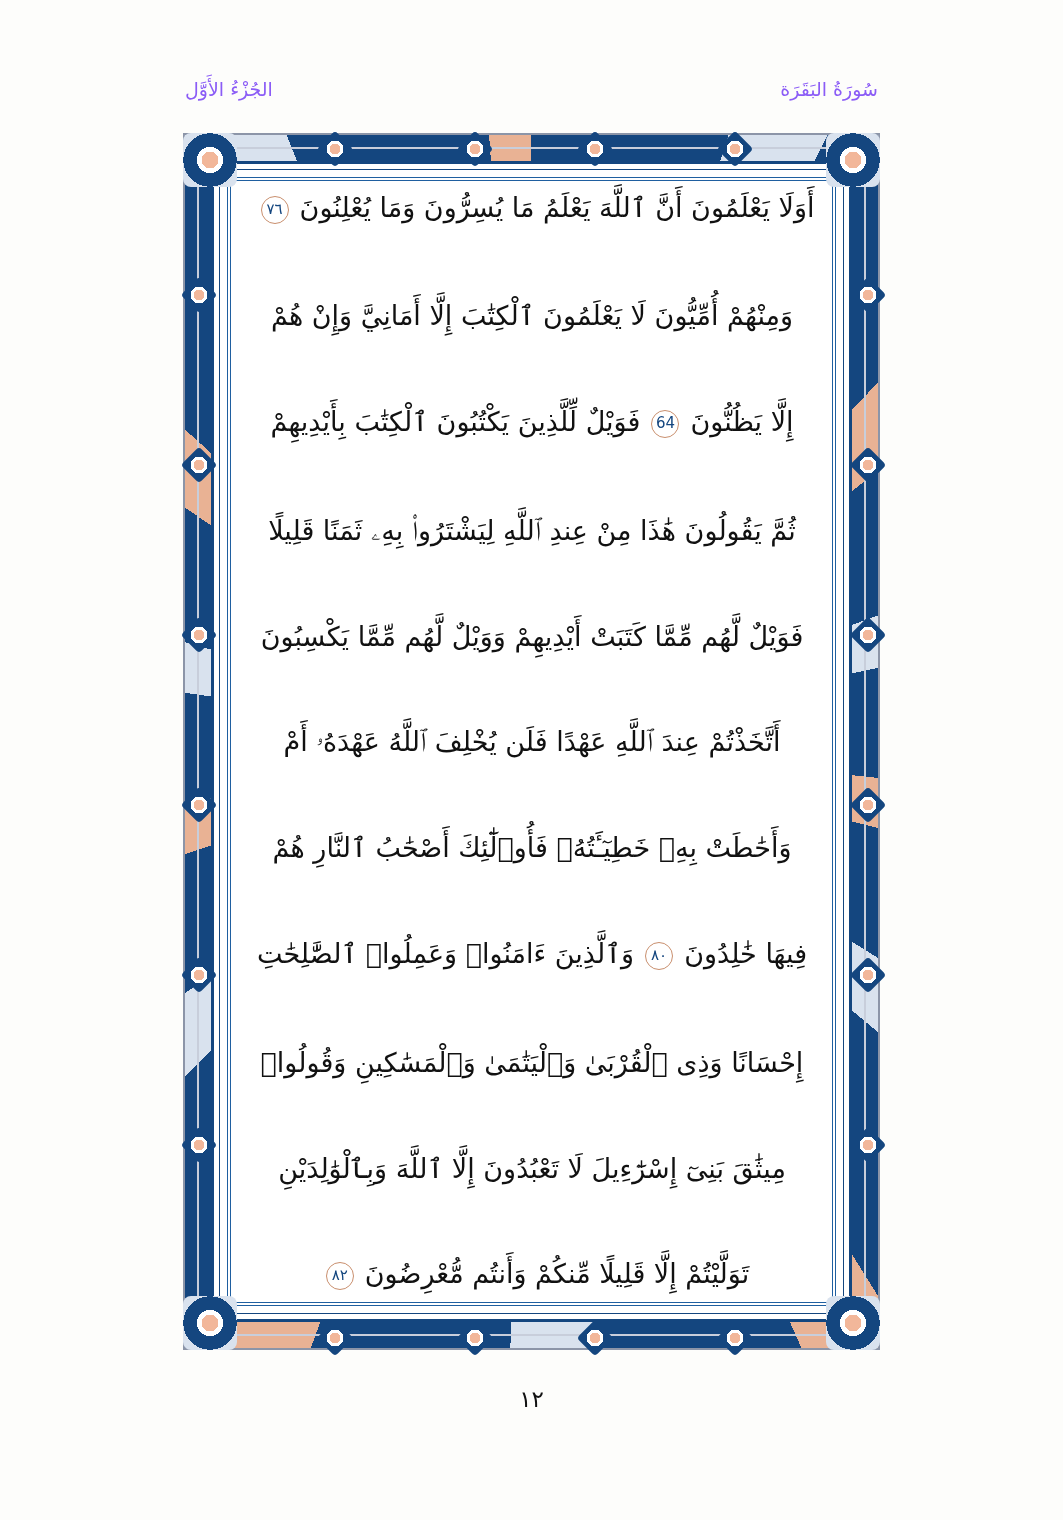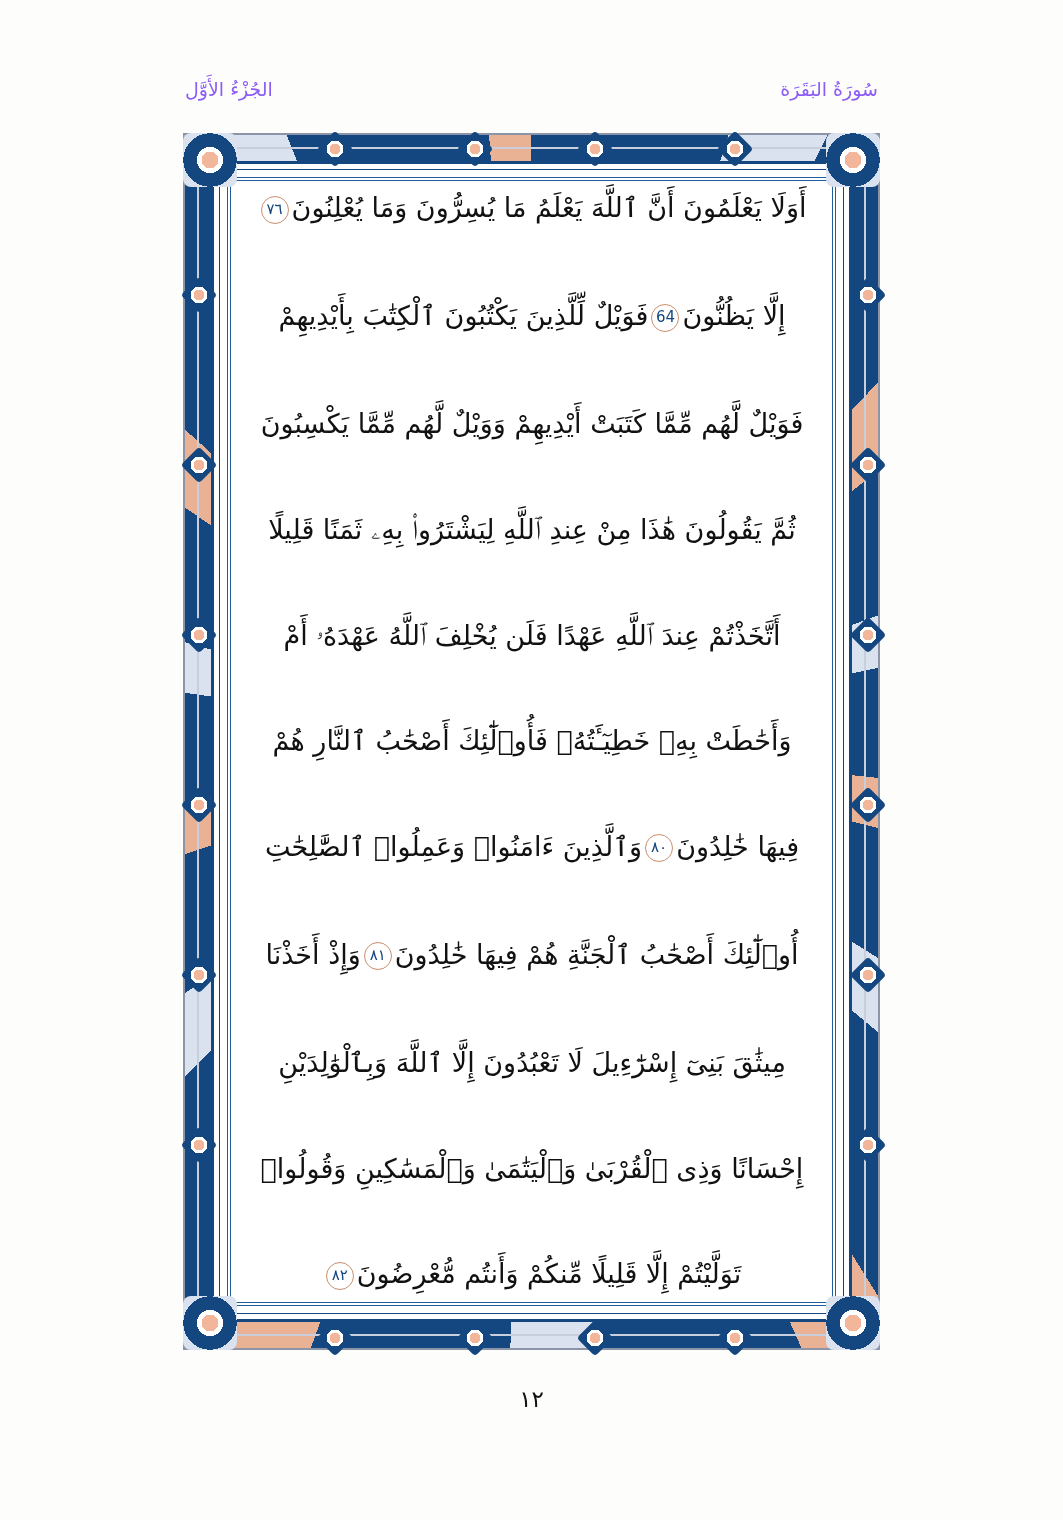--- a/index.html
+++ b/index.html
@@ -148,21 +148,21 @@
     font-size: 15px;
     color: #14467f;
     border: 1.5px solid #c98f6e;
     border-radius: 50%;
     width: 26px;
     height: 26px;
     line-height: 24px;
     text-align: center;
     vertical-align: middle;
     background: #ffffff;
-    margin: 0 3px;
+    margin: 0 11px;
   }
 
   
   .page-number {
     position: absolute;
     top: 1386px;
     left: 0;
     width: 100%;
     text-align: center;
     font-family: "DejaVu Sans", sans-serif;
@@ -212,26 +212,26 @@
     <div class="medallion" style="left:550px;top:14px;"></div>
 
     <div class="medallion" style="left:150px;top:1203px;"></div>
     <div class="medallion" style="left:290px;top:1203px;"></div>
     <div class="medallion" style="left:410px;top:1203px;"></div>
     <div class="medallion" style="left:550px;top:1203px;"></div>
   </div>
 
   <div class="text-area" id="text-area">
       <div class="ayah-line"><span>أَوَلَا يَعْلَمُونَ أَنَّ ٱللَّهَ يَعْلَمُ مَا يُسِرُّونَ وَمَا يُعْلِنُونَ</span><span class="ayah-num">٧٦</span></div>
+      <div class="ayah-line"><span>وَمِنْهُمْ أُمِّيُّونَ لَا يَعْلَمُونَ ٱلْكِتَٰبَ إِلَّا أَمَانِيَّ وَإِنْ هُمْ</span></div>
       <div class="ayah-line"><span>إِلَّا يَظُنُّونَ</span><span class="ayah-num">64</span><span>فَوَيْلٌ لِّلَّذِينَ يَكْتُبُونَ ٱلْكِتَٰبَ بِأَيْدِيهِمْ</span></div>
+      <div class="ayah-line"><span>ثُمَّ يَقُولُونَ هَٰذَا مِنْ عِندِ ٱللَّهِ لِيَشْتَرُوا۟ بِهِۦ ثَمَنًا قَلِيلًا</span></div>
       <div class="ayah-line"><span>فَوَيْلٌ لَّهُم مِّمَّا كَتَبَتْ أَيْدِيهِمْ وَوَيْلٌ لَّهُم مِّمَّا يَكْسِبُونَ</span></div>
-      <div class="ayah-line"><span>ثُمَّ يَقُولُونَ هَٰذَا مِنْ عِندِ ٱللَّهِ لِيَشْتَرُوا۟ بِهِۦ ثَمَنًا قَلِيلًا</span></div>
       <div class="ayah-line"><span>أَتَّخَذْتُمْ عِندَ ٱللَّهِ عَهْدًا فَلَن يُخْلِفَ ٱللَّهُ عَهْدَهُۥ أَمْ</span></div>
       <div class="ayah-line"><span>وَأَحَٰطَتْ بِهِۦ خَطِيٓـَٔتُهُۥ فَأُو۟لَٰٓئِكَ أَصْحَٰبُ ٱلنَّارِ هُمْ</span></div>
       <div class="ayah-line"><span>فِيهَا خَٰلِدُونَ</span><span class="ayah-num">٨٠</span><span>وَٱلَّذِينَ ءَامَنُوا۟ وَعَمِلُوا۟ ٱلصَّٰلِحَٰتِ</span></div>
-      <div class="ayah-line"><span>أُو۟لَٰٓئِكَ أَصْحَٰبُ ٱلْجَنَّةِ هُمْ فِيهَا خَٰلِدُونَ</span><span class="ayah-num">٨١</span><span>وَإِذْ أَخَذْنَا</span></div>
+      <div class="ayah-line"><span>إِحْسَانًا وَذِى ٱلْقُرْبَىٰ وَٱلْيَتَٰمَىٰ وَٱلْمَسَٰكِينِ وَقُولُوا۟</span></div>
       <div class="ayah-line"><span>مِيثَٰقَ بَنِىٓ إِسْرَٰٓءِيلَ لَا تَعْبُدُونَ إِلَّا ٱللَّهَ وَبِٱلْوَٰلِدَيْنِ</span></div>
-      <div class="ayah-line"><span>إِحْسَانًا وَذِى ٱلْقُرْبَىٰ وَٱلْيَتَٰمَىٰ وَٱلْمَسَٰكِينِ وَقُولُوا۟</span></div>
       <div class="ayah-line"><span>تَوَلَّيْتُمْ إِلَّا قَلِيلًا مِّنكُمْ وَأَنتُم مُّعْرِضُونَ</span><span class="ayah-num">٨٢</span></div>
     </div>
 
   <div class="page-number">١٢</div>
 </div>
 
 </body></html>

